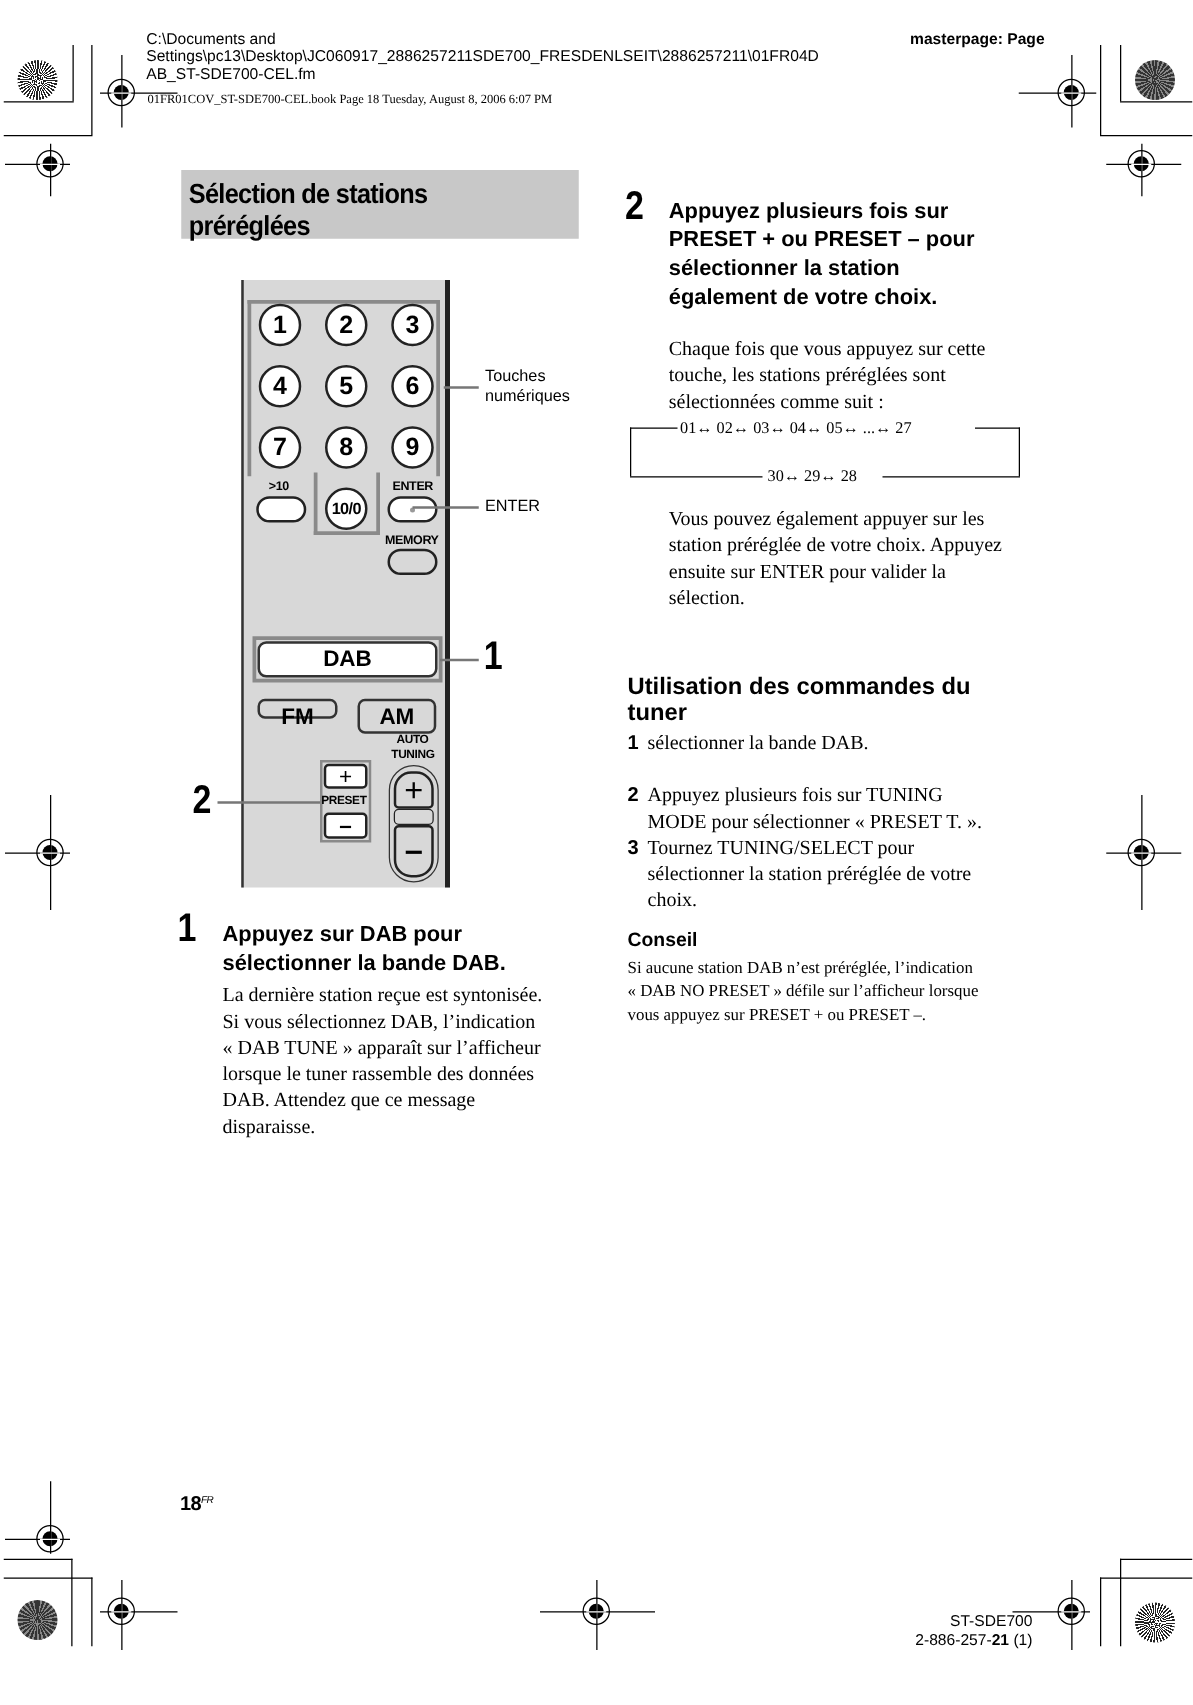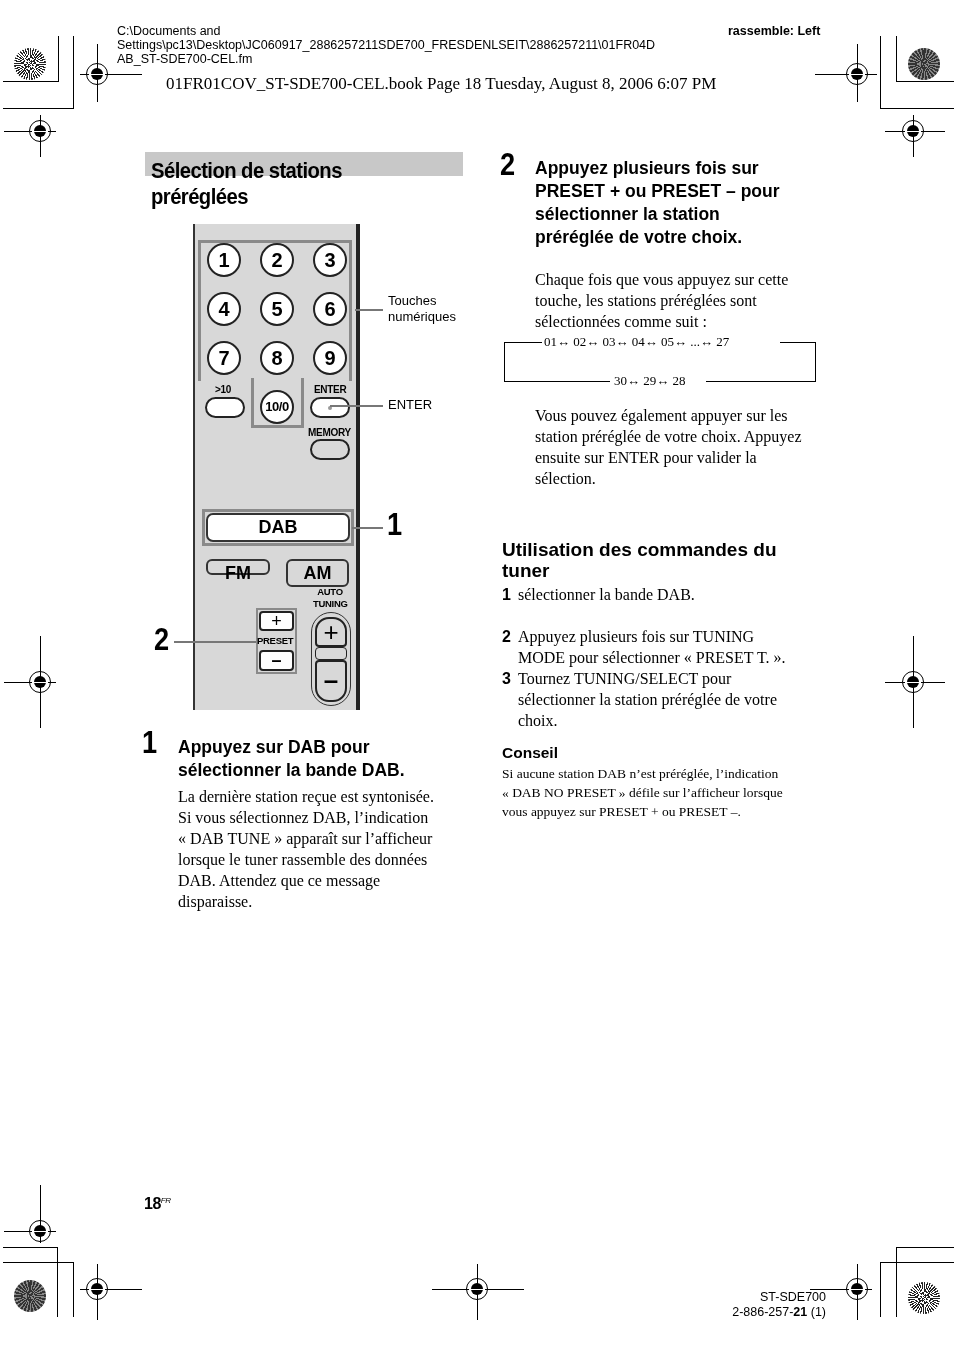--- a/index.html
+++ b/index.html
@@ -1,29 +1,29 @@
 <!DOCTYPE html>
 <html><head>
 <meta charset="utf-8">
 <style>
   html,body{margin:0;padding:0;background:#fff;}
   body{width:954px;height:1364px;position:relative;overflow:hidden;font-family:"Liberation Serif",serif;color:#000;}
   .abs{position:absolute;}
   .sans{font-family:"Liberation Sans",sans-serif;}
   .hdr{font-family:"Liberation Sans",sans-serif;font-size:12.5px;line-height:14px;}
-  .bookline{font-family:"Liberation Serif",serif;font-size:17px;margin-left:48px;}
+  .bookline{font-family:"Liberation Serif",serif;font-size:10px;}
   .hline{position:absolute;height:1px;background:#000;}
   .vline{position:absolute;width:1px;background:#000;}
   .reg{position:absolute;width:22px;height:22px;border:1px solid #000;border-radius:50%;box-sizing:border-box;}
   .reg::before{content:"";position:absolute;left:4px;top:4px;width:12px;height:12px;border-radius:50%;background:#000;}
   .reg::after{content:"";position:absolute;left:10px;top:2px;width:1px;height:16px;background:#fff;}
   .reg .h{position:absolute;left:2px;top:10px;width:16px;height:1px;background:#fff;z-index:2;}
   .star{position:absolute;width:32px;height:32px;border-radius:50%;background:repeating-conic-gradient(#222 0deg 5deg,#fff 5deg 10deg);}
   .star.dark{background:repeating-conic-gradient(#333 0deg 8deg,#888 8deg 14deg);}
-  .title-bar{position:absolute;left:145px;top:152px;width:318px;height:24px;background:#c8c8c8;}
+  .title-bar{position:absolute;left:145px;top:136px;width:318px;height:55px;background:#c8c8c8;}
   .title-bar span{position:absolute;left:6px;top:6px;font-family:"Liberation Sans",sans-serif;font-weight:bold;font-size:22px;letter-spacing:-0.6px;transform:scaleX(0.92);transform-origin:left;}
   .remote{position:absolute;left:193px;top:224px;width:167px;height:486px;background:#d8d8d8;border-left:2px solid #333;border-right:4px solid #222;box-sizing:border-box;}
   .numpad-frame{position:absolute;border:3px solid #8a8a8a;box-sizing:border-box;}
   .numbtn{position:absolute;width:34px;height:34px;border-radius:50%;background:#fff;border:2px solid #222;box-sizing:border-box;font-family:"Liberation Sans",sans-serif;font-weight:bold;font-size:20px;text-align:center;line-height:30px;}
   .ovalbtn{position:absolute;background:#fff;border:2px solid #222;border-radius:11px;box-sizing:border-box;}
   .tiny{position:absolute;font-family:"Liberation Sans",sans-serif;font-weight:bold;font-size:10px;letter-spacing:-0.3px;}
   .bandbtn{position:absolute;background:#fff;border:2px solid #333;border-radius:6px;box-sizing:border-box;font-family:"Liberation Sans",sans-serif;font-weight:bold;font-size:18px;text-align:center;}
   .graybtn{background:#d8d8d8;}
   .callout{position:absolute;height:2px;background:#777;}
   .callout-lbl{position:absolute;font-family:"Liberation Sans",sans-serif;font-size:13px;line-height:16px;}
@@ -116,21 +116,21 @@
   <div class="vline" style="left:880px;top:1262px;height:55px;"></div>
   <div class="vline" style="left:896px;top:1247px;height:70px;"></div>
   <div class="star abs" style="left:908px;top:1282px;"></div>
 </div>
 
 <div class="hdr abs" style="left:117px;top:24px;">
   <div>C:\Documents and</div>
   <div>Settings\pc13\Desktop\JC060917_2886257211SDE700_FRESDENLSEIT\2886257211\01FR04D</div>
   <div>AB_ST-SDE700-CEL.fm</div>
 </div>
-<div class="hdr abs" style="left:728px;top:24px;font-weight:bold;">rassemble: Left</div>
+<div class="hdr abs" style="left:728px;top:24px;font-weight:bold;">masterpage: Page</div>
 <div class="bookline abs" style="left:118px;top:74px;">01FR01COV_ST-SDE700-CEL.book  Page 18  Tuesday, August 8, 2006  6:07 PM</div>
 
 <div class="title-bar">
   <span>Sélection de stations préréglées</span>
 </div>
 
 <div class="remote">
 
   <div class="numpad-frame" style="left:3px;top:16px;width:154px;height:141px;border-bottom:none;"></div>
   <div class="numpad-frame" style="left:56px;top:154px;width:53px;height:50px;border-top:none;"></div>
@@ -201,21 +201,21 @@
   <div>lorsque le tuner rassemble des données</div>
   <div>DAB. Attendez que ce message</div>
   <div>disparaisse.</div>
 </div>
 
 <div class="bignum" style="left:500px;top:146px;">2</div>
 <div class="step-h" style="left:535px;top:157px;">
   <div>Appuyez plusieurs fois sur</div>
   <div>PRESET + ou PRESET – pour</div>
   <div>sélectionner la station</div>
-  <div>préréglée de votre choix.</div>
+  <div>également de votre choix.</div>
 </div>
 <div class="body" style="left:535px;top:269px;">
   <div>Chaque fois que vous appuyez sur cette</div>
   <div>touche, les stations préréglées sont</div>
   <div>sélectionnées comme suit :</div>
 </div>
 
 <div>
   <div class="vline" style="left:504px;top:342px;height:39px;"></div>
   <div class="vline" style="left:815px;top:342px;height:39px;"></div>

